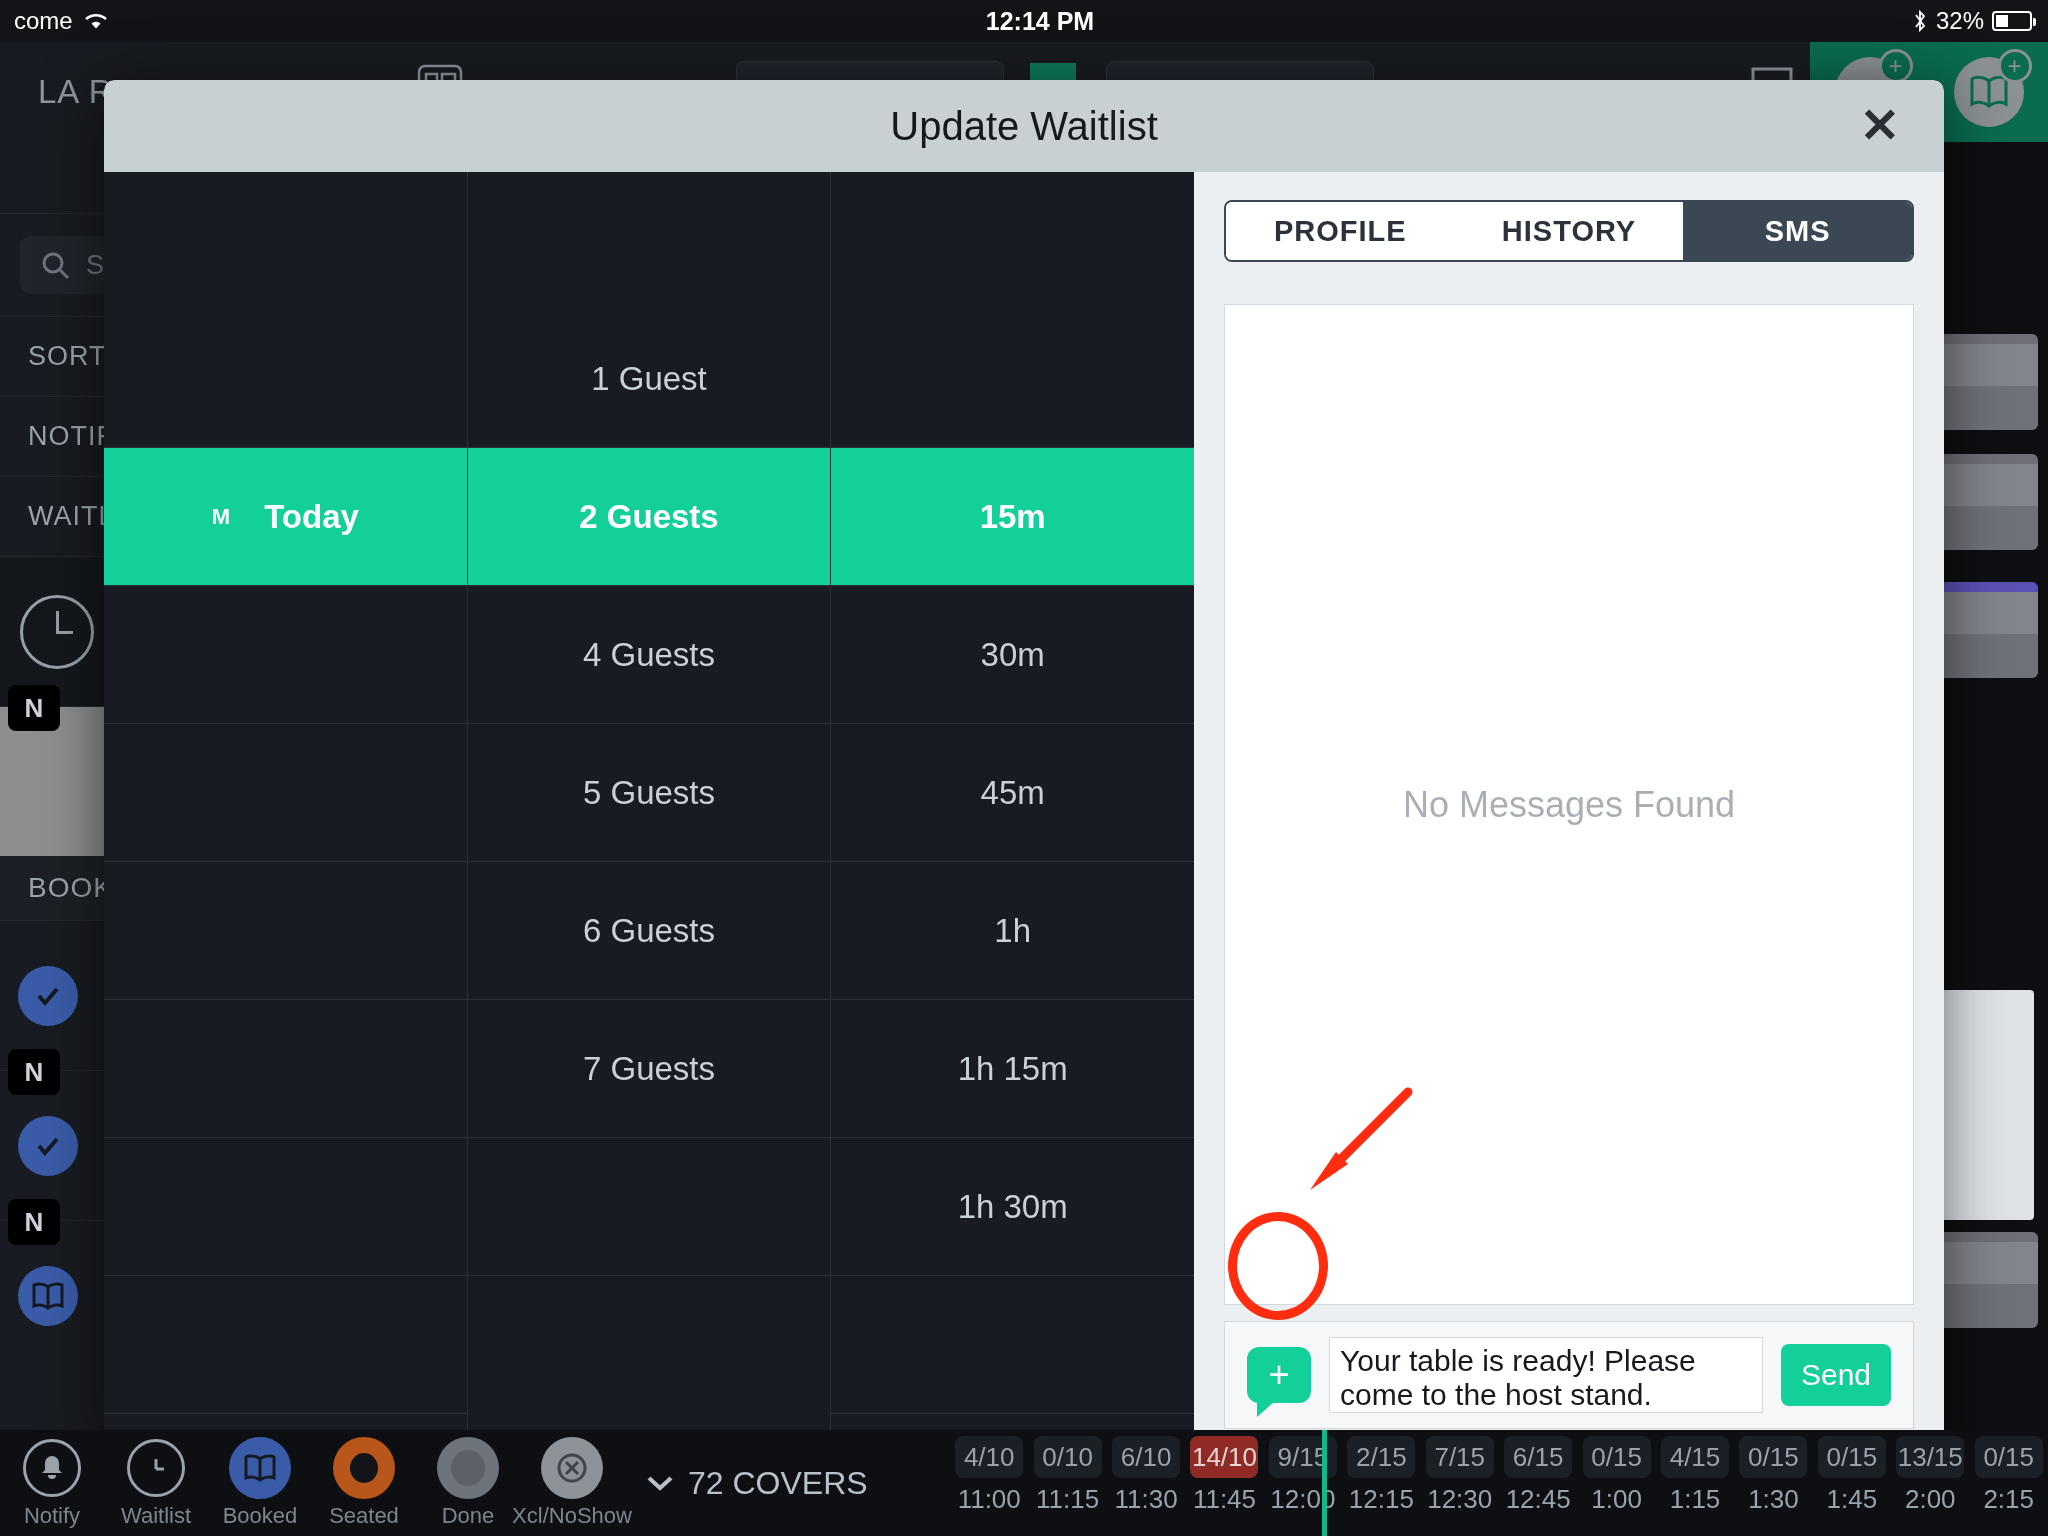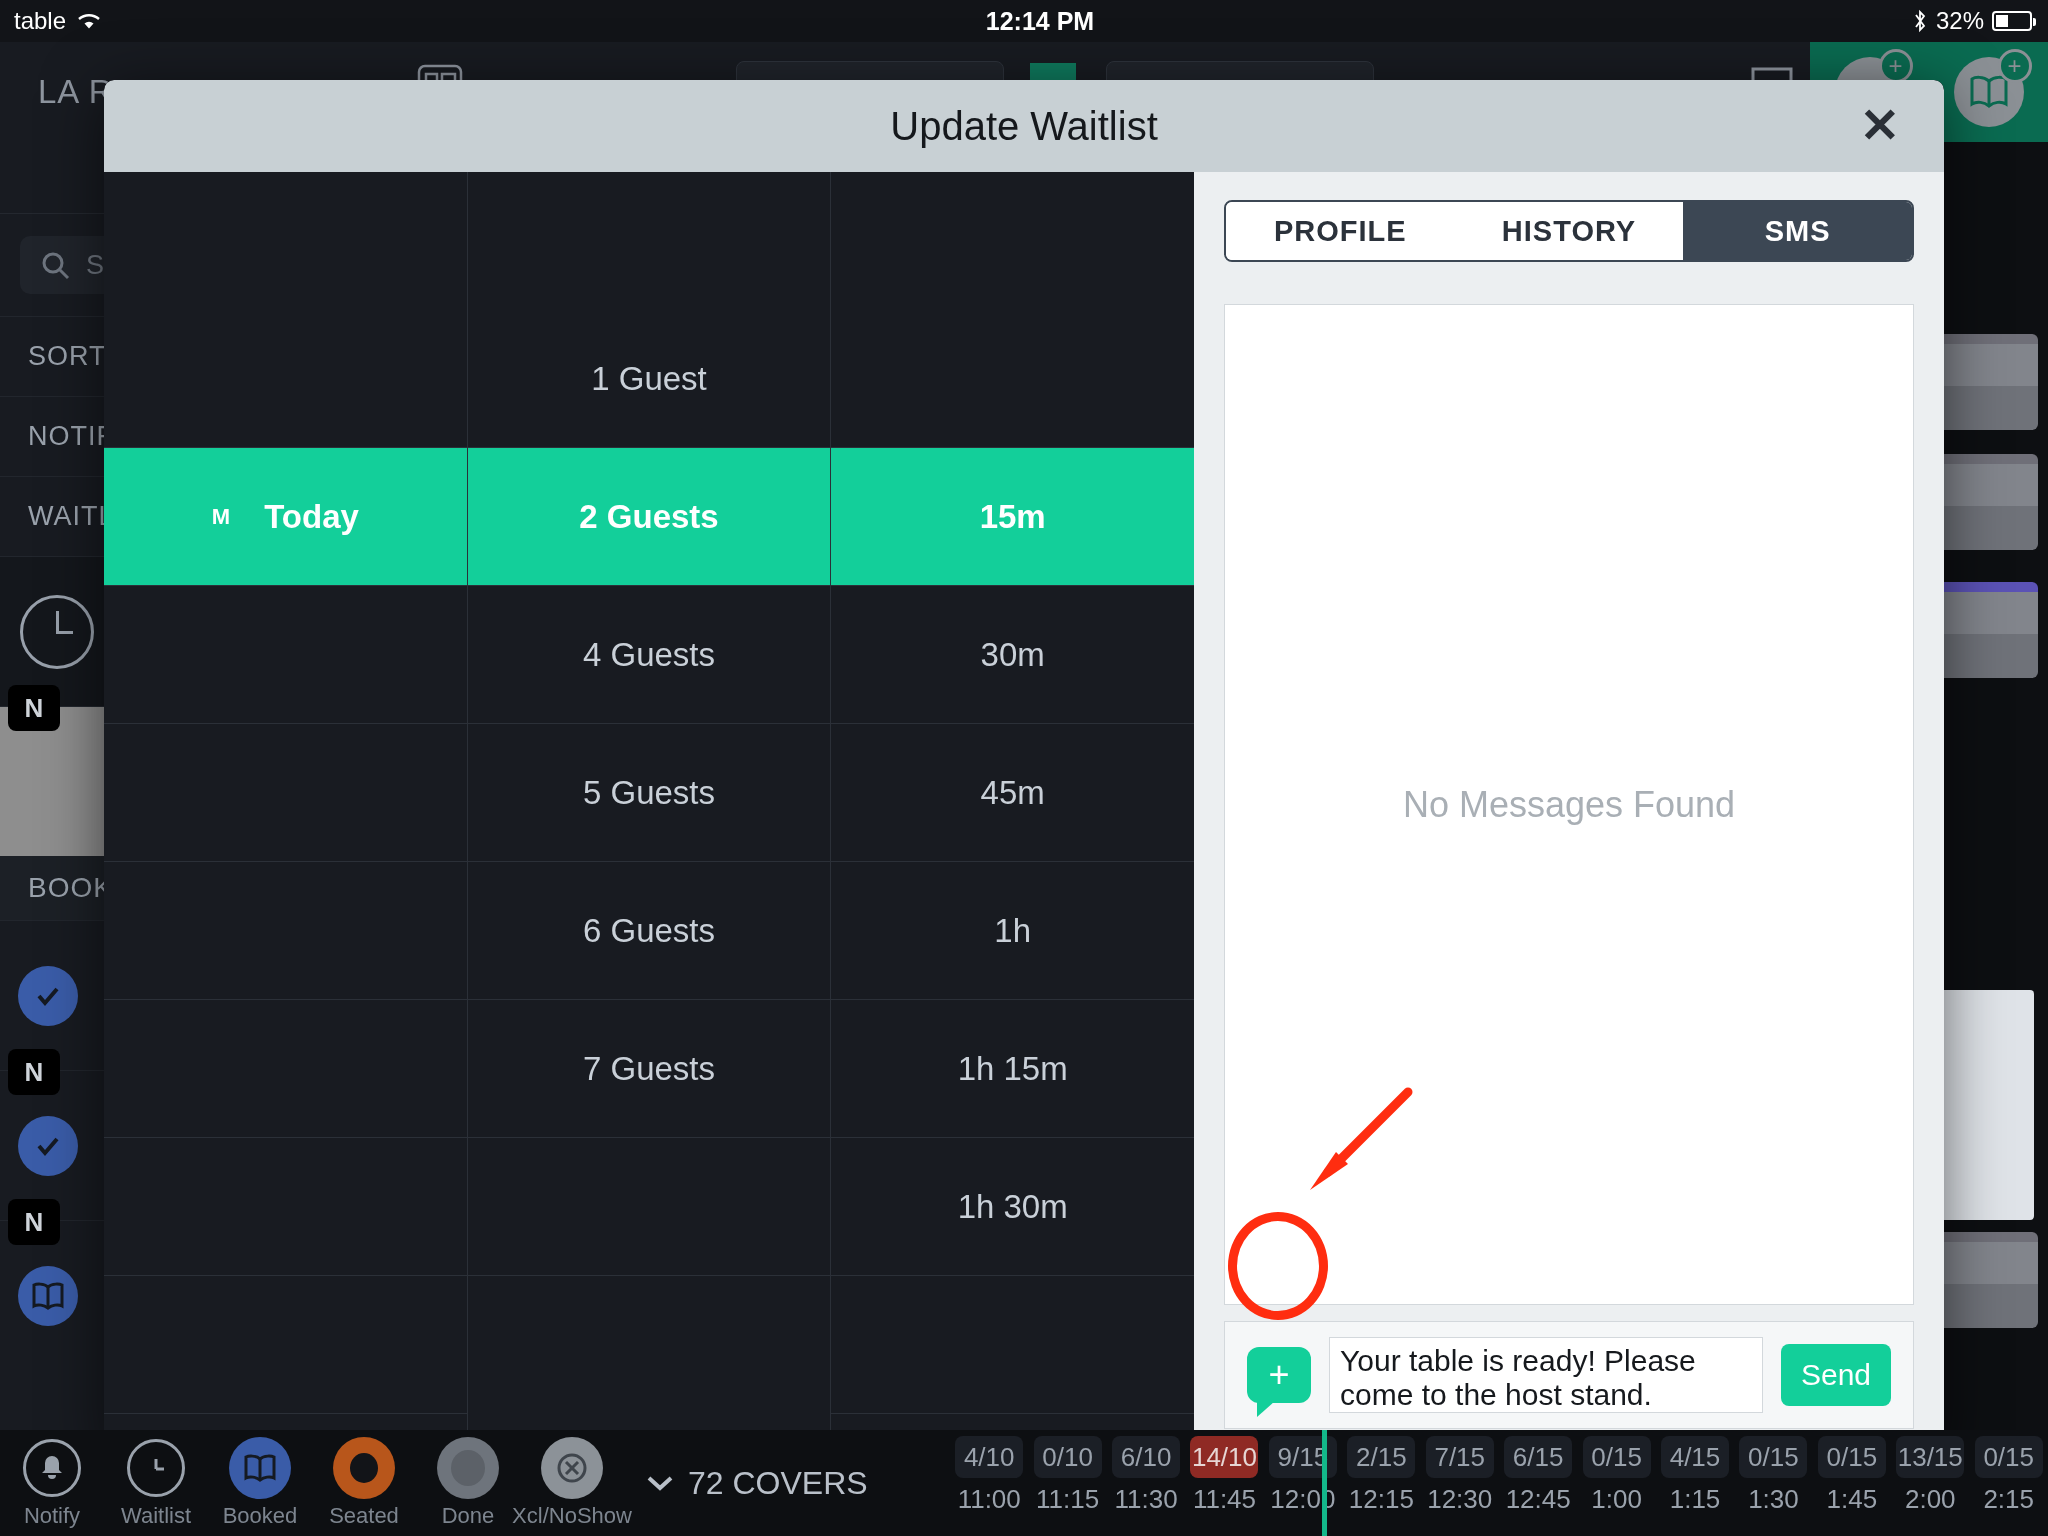--- a/index.html
+++ b/index.html
@@ -126,21 +126,21 @@
   .annot { position:absolute; pointer-events:none; }
   .ellipse-hl { position:absolute; left:1228px; top:1212px; width:100px; height:108px; border:9px solid #ff2d10; border-radius:50%; }
 </style>
 </head>
 <body>
 
 <div id="root">
 
   <div class="statusbar">
     <div class="sb-left">
-      <span>table</span>
+      <span>come</span>
       <svg width="26" height="20" viewBox="0 0 26 20">
         <path d="M13 17.5 L8.5 12.5 A7 7 0 0 1 17.5 12.5 Z" fill="#fff"></path>
         <path d="M3 8 A15 15 0 0 1 23 8" stroke="#fff" stroke-width="2.4" fill="none"></path>
       </svg>
     </div>
     <div class="sb-center">12:14 PM</div>
     <div class="sb-right">
       <svg width="16" height="24" viewBox="0 0 16 24">
         <path d="M4 6 L12 17 L8 21 L8 3 L12 7 L4 18" stroke="#fff" stroke-width="1.8" fill="none"></path>
       </svg>

